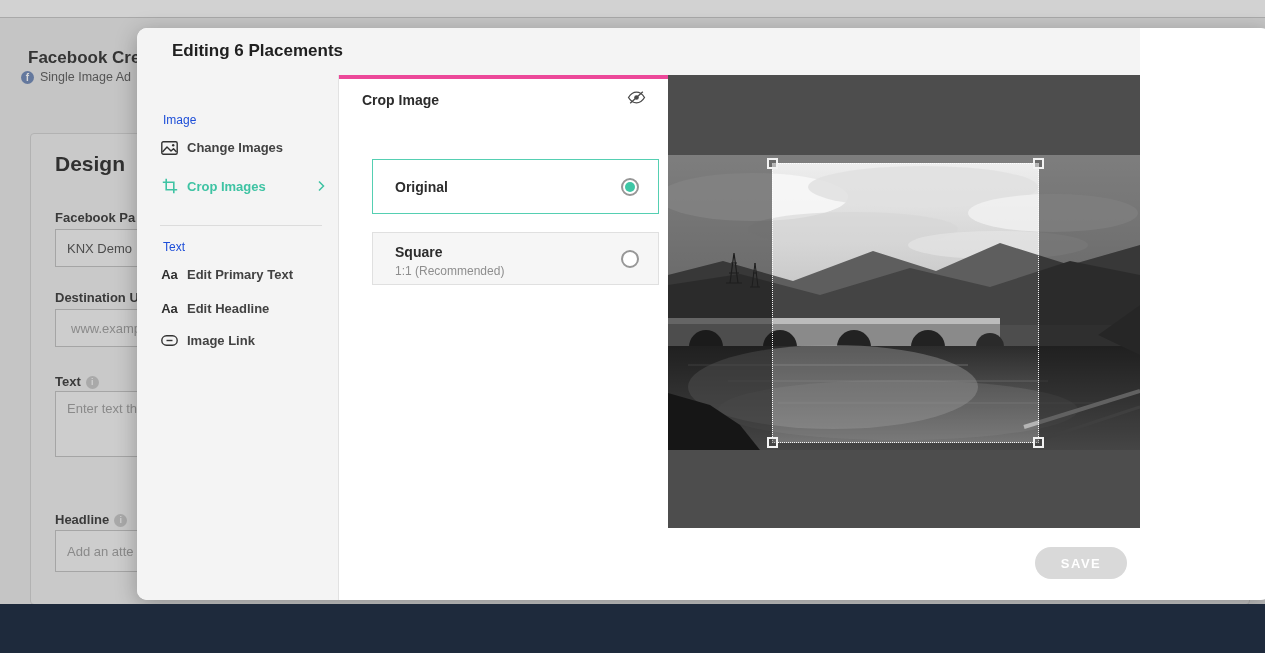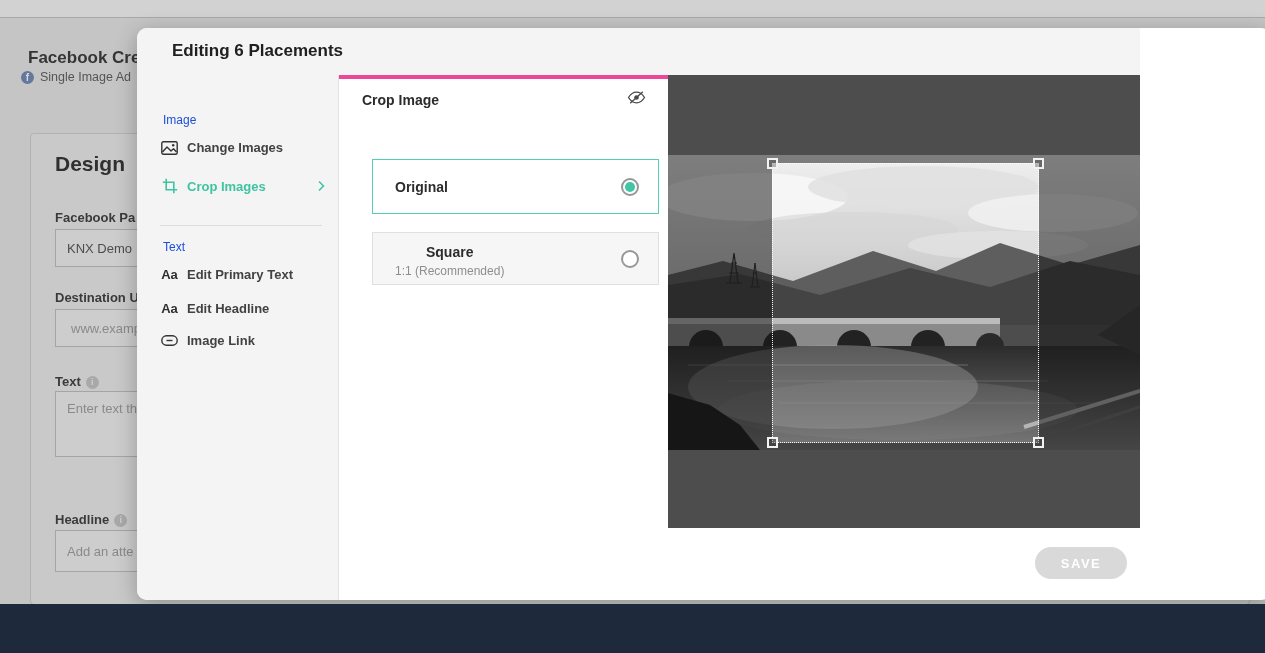--- a/index.html
+++ b/index.html
@@ -184,21 +184,21 @@
     </div>
 
     <div class="opt-card selected" style="top:80px;height:55px;">
       <div class="opt-name" style="position:absolute;left:22px;top:50%;transform:translateY(-50%);">Original</div>
       <div class="radio">
           <div class="dot"></div>
         </div>
     </div>
 
     <div class="opt-card plain" style="top:153px;height:53px;">
-      <div style="position:absolute;left:22px;top:11px;text-align:center;">
+      <div style="position:absolute;left:22px;top:11px;">
         <div class="opt-name">Square</div>
         <div class="opt-detail">1:1 (Recommended)</div>
       </div>
       <div class="radio"></div>
     </div>
 
   </div>
 
   <div id="preview" class="abs">
     <div id="preview-dark"></div>

